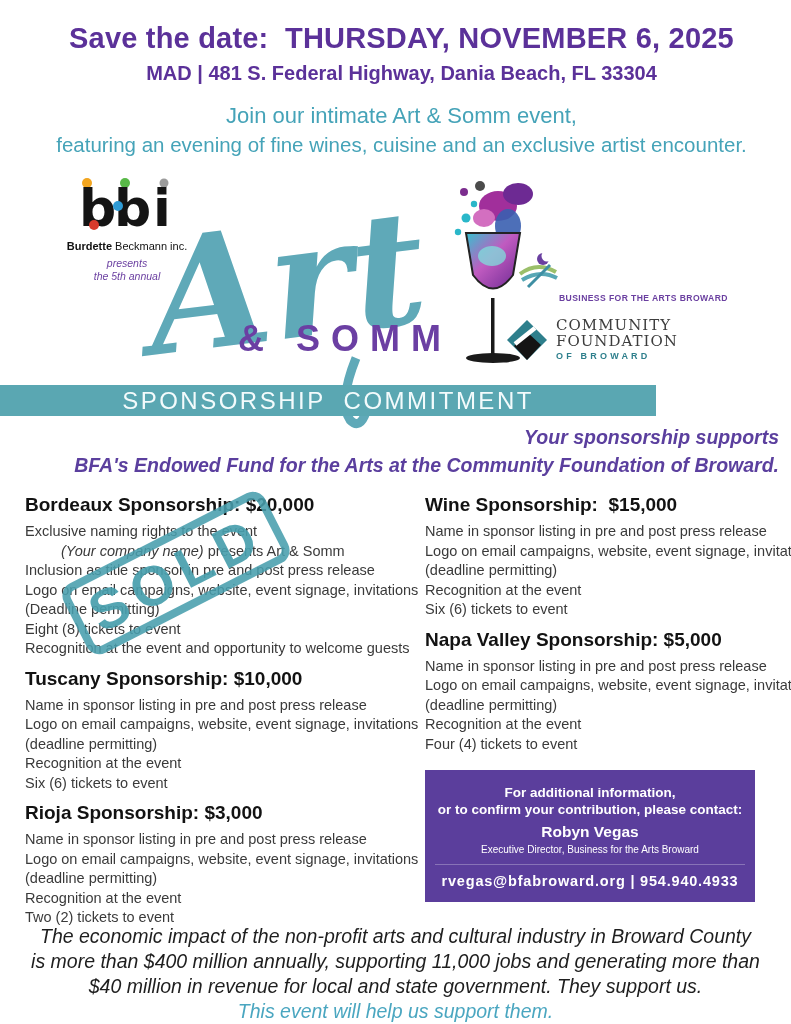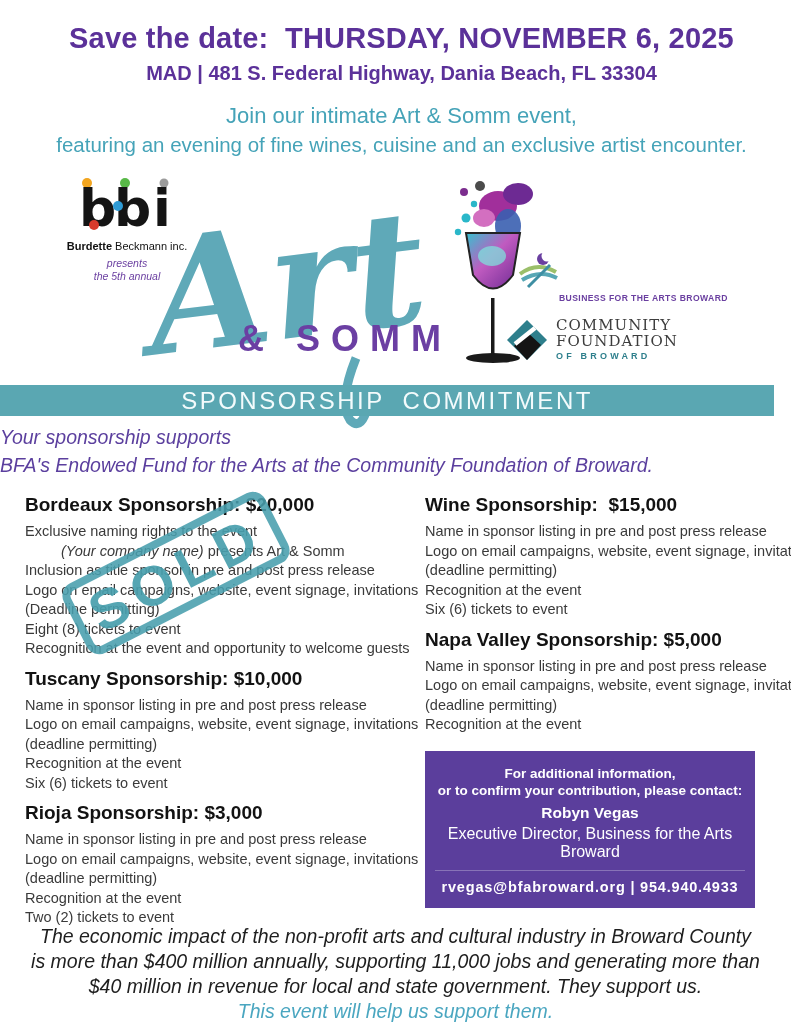--- a/index.html
+++ b/index.html
@@ -31,27 +31,27 @@
   .bfa-row { display:flex; align-items:flex-start; }
   .bfa-letters { font-size:47px; font-weight:bold; letter-spacing:-5px; line-height:44px; font-family:"DejaVu Sans", sans-serif; }
   .bfa-b,.bfa-a { color:#3e8fa3; } .bfa-f { color:#7fb9d6; }
   .bfa-tagline { font-size:8.6px; font-weight:bold; color:#6a3fa0; letter-spacing:.4px; margin-top:3px; white-space:nowrap;padding-left:43px; }
   .cfb { position:absolute; left:505px; top:148px; display:flex; align-items:flex-start; }
   .cfb-text { margin-left:7px; }
   .cfb-name { font-family:"DejaVu Serif", serif; font-size:15px; line-height:15.5px; color:#3d3d3d; letter-spacing:1px; }
   .cfb-ob { font-size:9px; font-weight:bold; color:#2e7f8c; letter-spacing:3.2px; margin-top:2px; }
 
   
-  .banner { position:absolute; top:385px; left:0; width:774px; height:31px;
+  .banner { position:absolute; top:385px; left:0; width:656px; height:31px;
             background:#5aa7b2; display:flex; align-items:center; justify-content:center; }
   .banner-title { color:#f3fbfc; font-size:24px; letter-spacing:2.5px; white-space:pre; font-weight:400; }
 
   
-  .support { position:absolute; top:426px; left:0; right:0; text-align:left;
-             font-style:italic; color:#5b3f9e; }
+  .support { position:absolute; top:426px; left:0; right:12px; text-align:right;
+             font-style:italic; color:#5b3f9e;font-weight:bold; }
   .support-l1 { font-size:19.5px; }
   .support-l2 { font-size:19.5px; margin-top:5px; }
 
   
   .col-left  { position:absolute; left:25px;  top:494px; width:385px; }
   .col-right { position:absolute; left:425px; top:494px; width:356px; }
   .spon { margin-bottom:9px; position:relative; }
   .spon h3 { font-size:19px; font-weight:bold; color:#121212; margin-bottom:6px; white-space:pre; }
   .benefit { font-size:14.5px; line-height:19.5px; color:#3a3a3a; white-space:nowrap; }
   .benefit em { font-style:italic;margin-left:36px; }
@@ -64,21 +64,21 @@
     display:flex; align-items:center; justify-content:center;
     color:rgba(72,158,173,.92); font-size:56px; font-weight:bold; letter-spacing:8px;
     pointer-events:none;
   }
 
   
   .contact-box { margin-top:16px; width:330px; background:#5b3e9c; color:#fff;
                  text-align:center; padding:14px 8px 13px; }
   .cb-l1,.cb-l2 { font-size:13.5px; font-weight:bold; line-height:17px; }
   .cb-name { font-size:15.5px; font-weight:bold; margin-top:5px; }
-  .cb-title { font-size:16px; margin-top:3px; }
+  .cb-title { font-size:10px; margin-top:3px; }
   .cb-div { height:1px; background:rgba(255,255,255,.28); margin:9px 2px 8px; }
   .cb-email { font-size:14.5px; font-weight:bold; letter-spacing:.8px; }
 
   
   .footer { position:absolute; top:924px; left:0; right:0; text-align:center; font-style:italic; }
   .footer-dark { font-size:19.5px; line-height:25px; color:#1e1e1e; white-space:nowrap; }
   .footer-teal { font-size:19.5px; line-height:25px; color:#4aa6c0; }
 </style>
 </head>
 <body>
@@ -223,20 +223,21 @@
       <div class="benefit">Recognition at the event</div>
       <div class="benefit">Six (6) tickets to event</div>
     </section>
 
     <section class="spon">
       <h3>Napa Valley Sponsorship: $5,000</h3>
       <div class="benefit">Name in sponsor listing in pre and post press release</div>
       <div class="benefit">Logo on email campaigns, website, event signage, invitations</div>
       <div class="benefit">(deadline permitting)</div>
       <div class="benefit">Recognition at the event</div>
+      <div class="benefit">Four (4) tickets to event</div>
     </section>
 
     <div class="contact-box">
       <div class="cb-l1">For additional information,</div>
       <div class="cb-l2">or to confirm your contribution, please contact:</div>
       <div class="cb-name">Robyn Vegas</div>
       <div class="cb-title">Executive Director, Business for the Arts Broward</div>
       <div class="cb-div"></div>
       <div class="cb-email">rvegas@bfabroward.org | 954.940.4933</div>
     </div>

